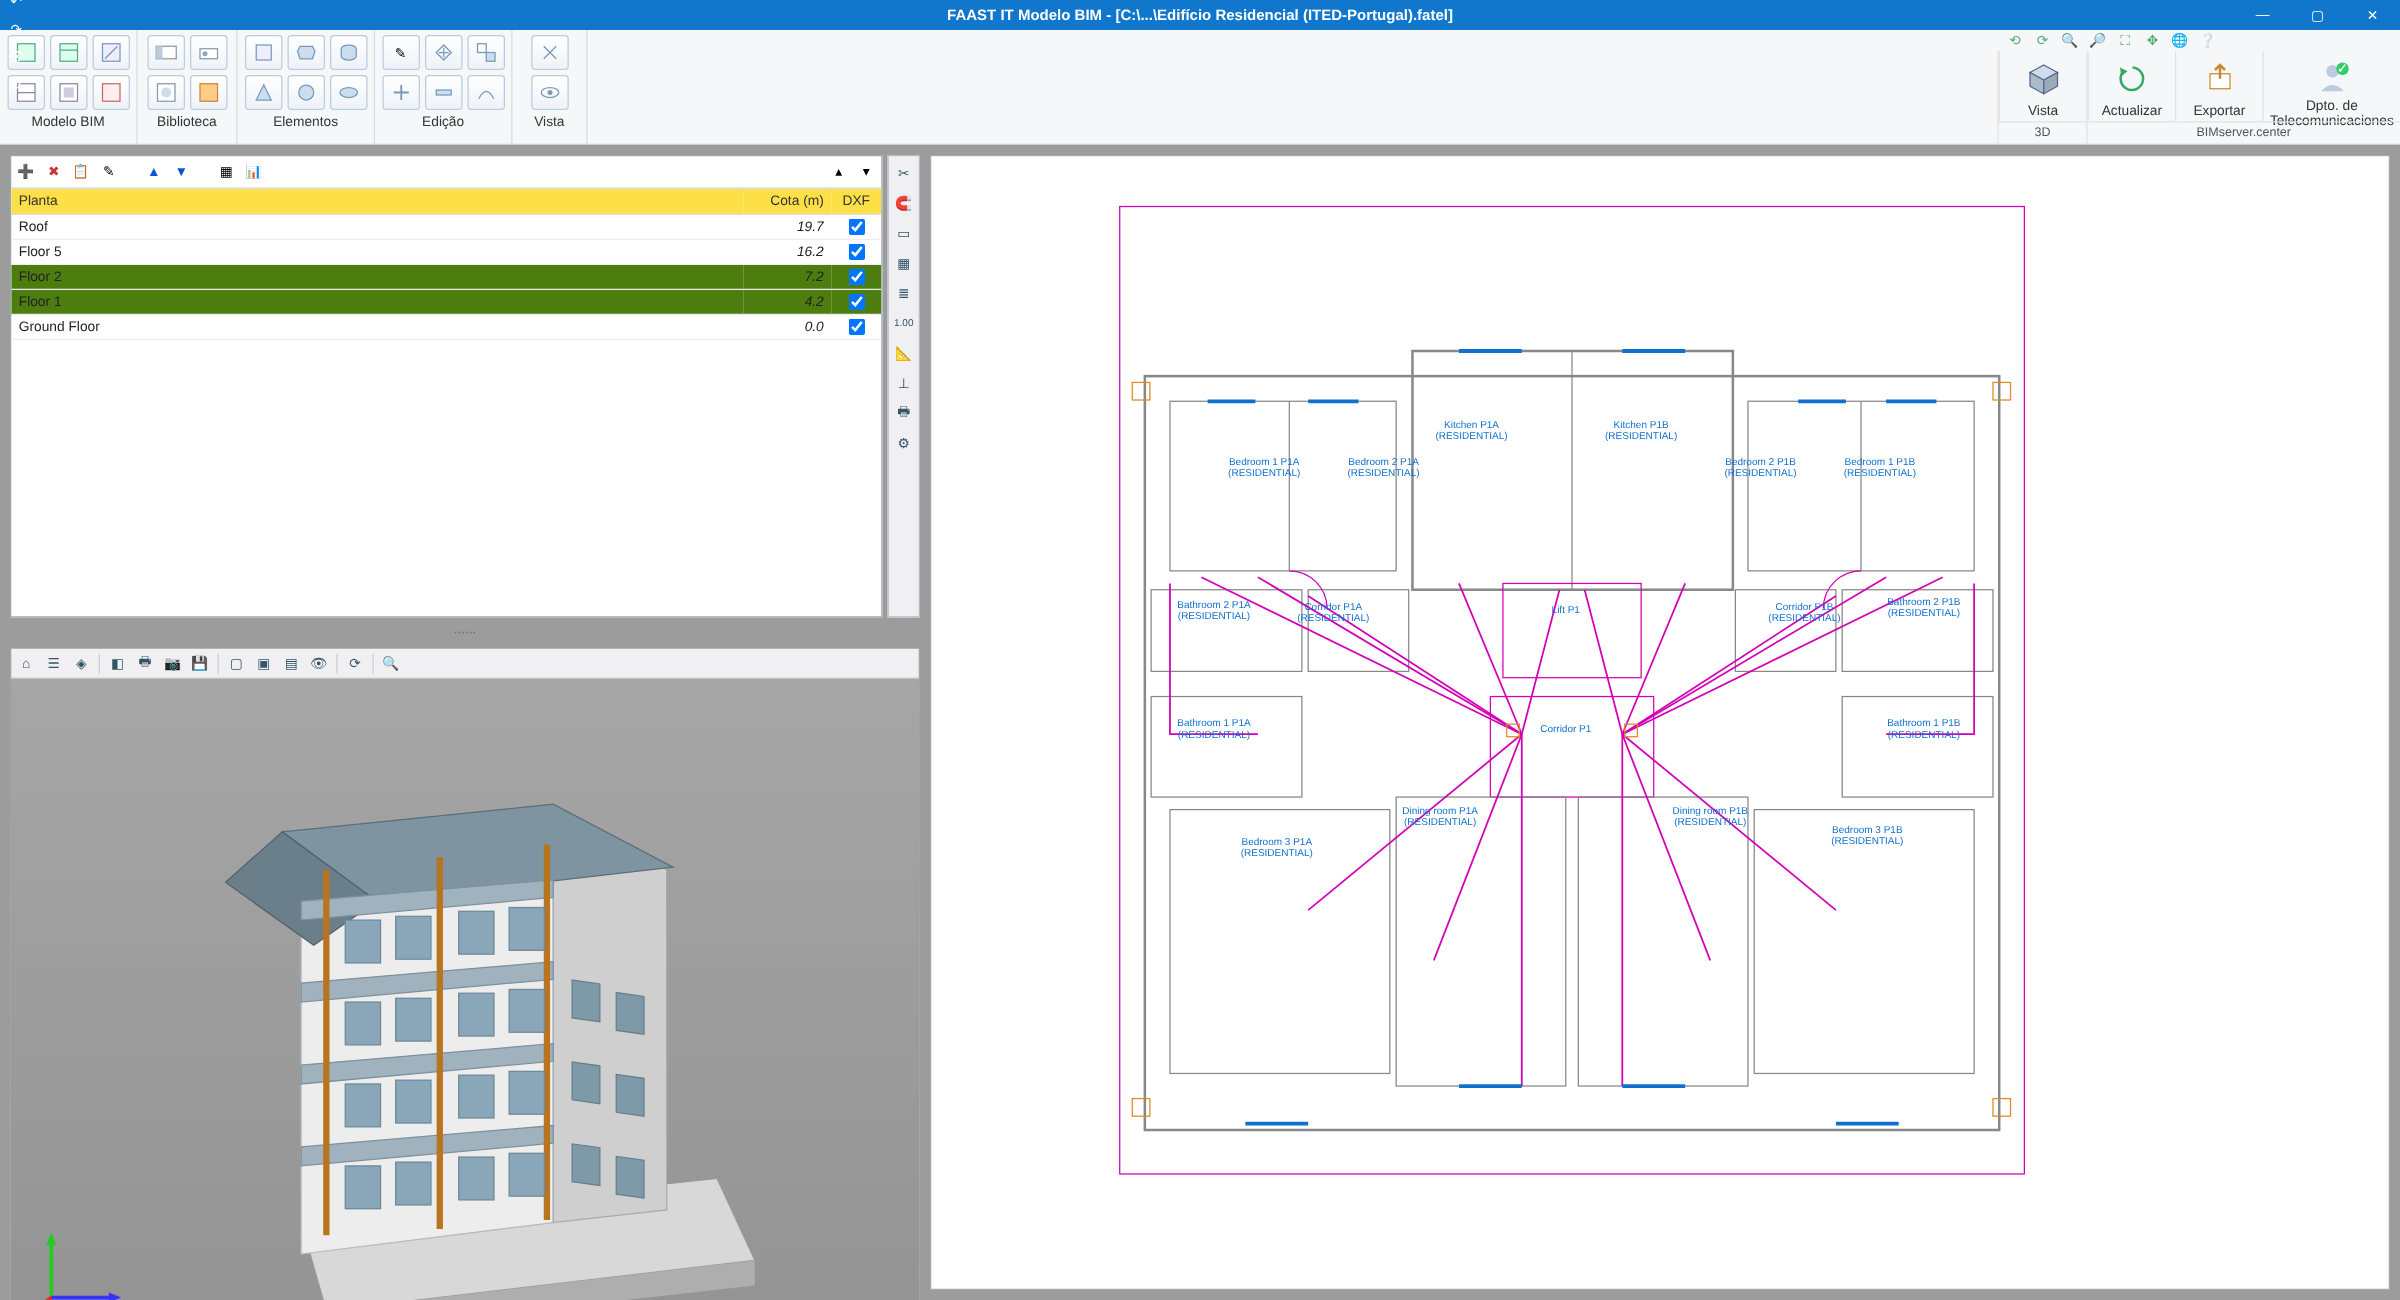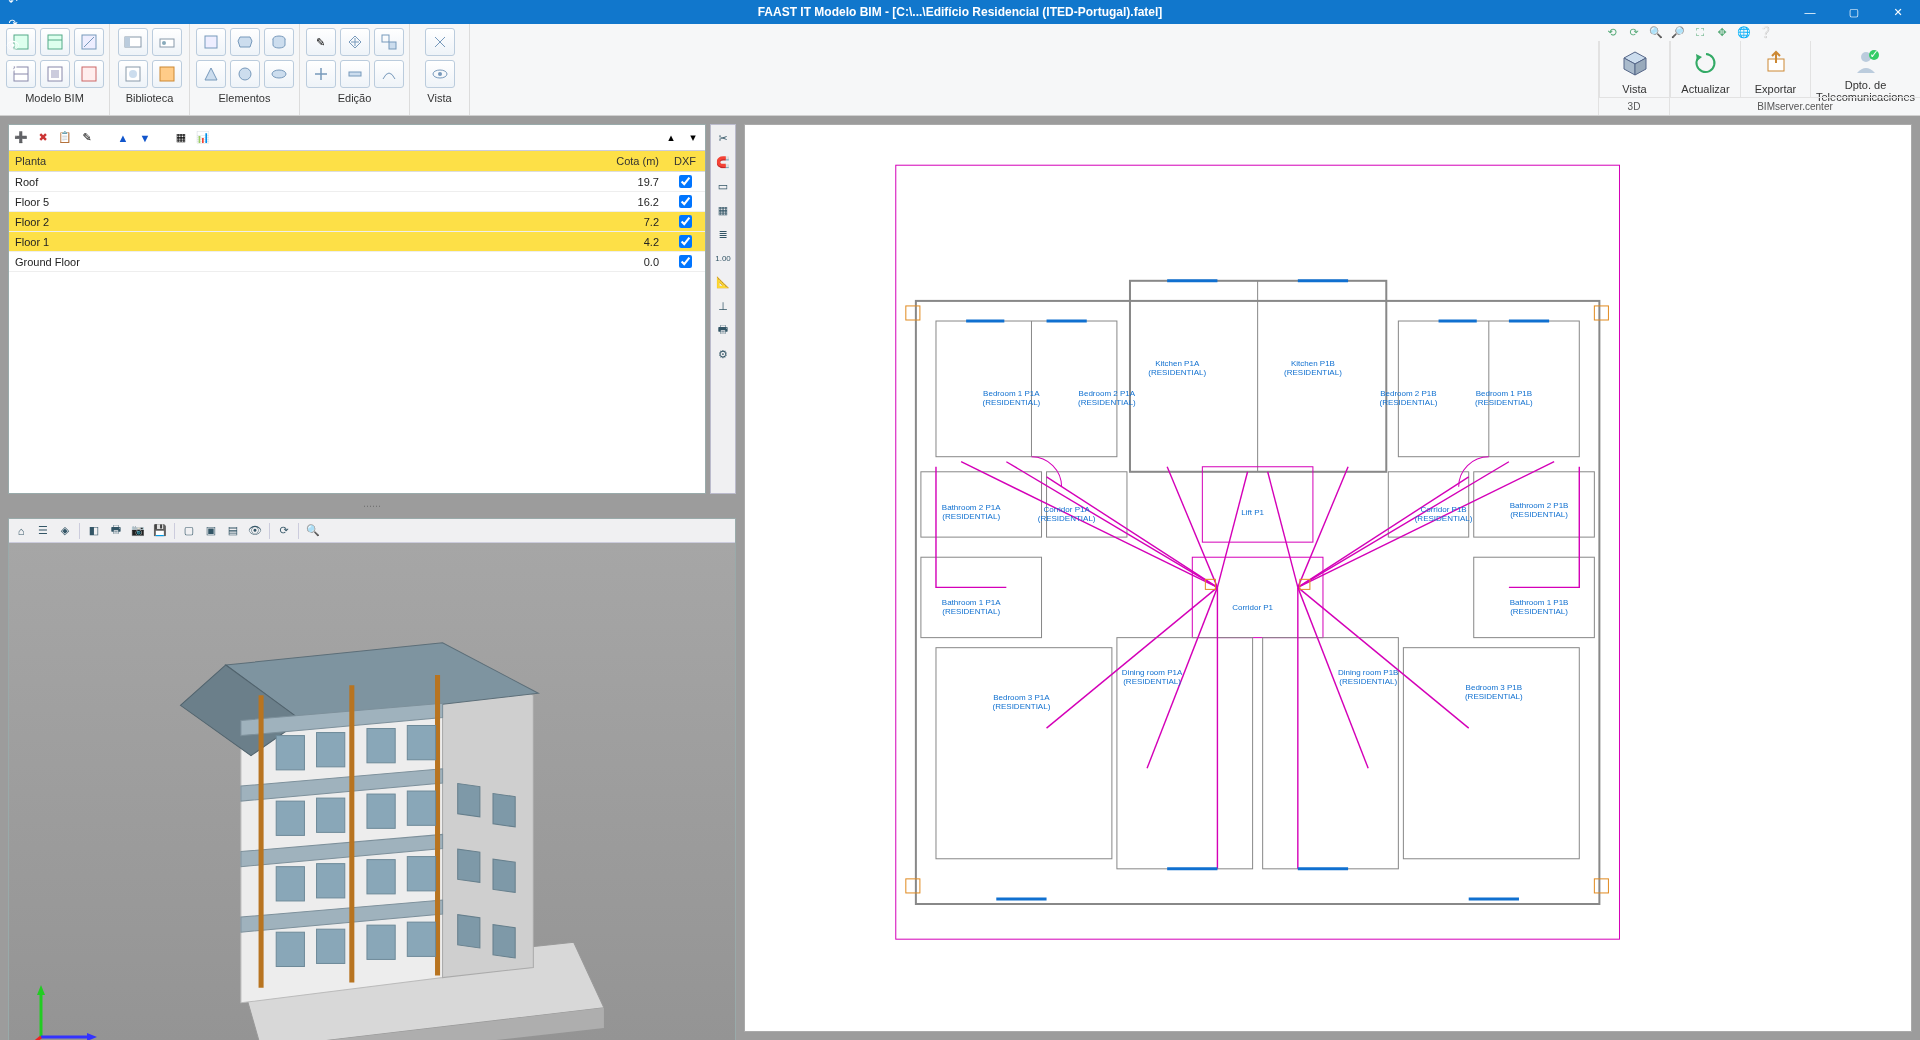--- a/index.html
+++ b/index.html
@@ -40,22 +40,22 @@
 .panel { background: #fff; border: 1px solid #9aa; display: flex; flex-direction: column; }
 .panel.top { height: 370px; position: relative; }
 .panel-toolbar { height: 26px; border-bottom: 1px solid #ccd; display: flex; align-items: center; padding: 0 4px; gap: 6px; }
 .panel-toolbar .tbico { width: 16px; height: 16px; display: inline-flex; align-items: center; justify-content: center; }
 .panel-toolbar .spacer { flex: 1; }
 .panel-table { flex: 1; overflow: auto; }
 .panel-table table { width: 100%; border-collapse: collapse; }
 .panel-table th { text-align: left; padding: 4px 6px; background: #fde047; border-bottom: 1px solid #ddd; color: #333; font-weight: 400; }
 .panel-table th.right { text-align: right; }
 .panel-table td { padding: 3px 6px; border-bottom: 1px solid #eee; color: #222; }
-.panel-table td.right { text-align: right; }
-.panel-table tr.sel td { background: #fde047; }
+.panel-table td.right { text-align: right; font-style: italic; }
+.panel-table tr.sel td { background: #4d7c0f; }
 .panel-table input[type=checkbox] { margin: 0 auto; display: block; }
 
 .panel.bottom { flex: 1; background: #8f8f8f; border: 1px solid #9aa; position: relative; }
 .panel.bottom .view-toolbar { height: 24px; background: #f0f0f2; border-bottom: 1px solid #ccd; display: flex; align-items: center; padding: 0 4px; gap: 6px; }
 .panel.bottom .view-toolbar .vico { width: 16px; height: 16px; display: inline-flex; align-items: center; justify-content: center; color: #356; }
 .panel.bottom .view-toolbar .vsep { width: 1px; height: 16px; background: #ccd; }
 .viewport3d { position: relative; flex: 1; background: linear-gradient(#a6a6a6,#939393); overflow: hidden; }
 .axis-gizmo { position: absolute; left: 12px; bottom: 12px; width: 80px; height: 80px; }
 
 
@@ -599,21 +599,21 @@
       <g stroke="#e08a20" fill="none">
         <rect x="160" y="180" width="14" height="14"></rect>
           <rect x="845" y="180" width="14" height="14"></rect>
         <rect x="160" y="750" width="14" height="14"></rect>
           <rect x="845" y="750" width="14" height="14"></rect>
         <rect x="458" y="452" width="10" height="10"></rect>
           <rect x="552" y="452" width="10" height="10"></rect>
       </g>
     </svg>
 
-    <div id="rooms-overlay" style="position:absolute;inset:0;margin-top:24px;">
+    <div id="rooms-overlay" style="position:absolute;inset:0;">
         <div class="room-label" style="left: 432.224px; top: 219.033px; transform: translate(-50%, -50%);">Kitchen P1A<br>(RESIDENTIAL)</div>
         <div class="room-label" style="left: 567.922px; top: 219.033px; transform: translate(-50%, -50%);">Kitchen P1B<br>(RESIDENTIAL)</div>
         <div class="room-label" style="left: 266.371px; top: 248.901px; transform: translate(-50%, -50%);">Bedroom 1 P1A<br>(RESIDENTIAL)</div>
         <div class="room-label" style="left: 361.862px; top: 248.901px; transform: translate(-50%, -50%);">Bedroom 2 P1A<br>(RESIDENTIAL)</div>
         <div class="room-label" style="left: 663.414px; top: 248.901px; transform: translate(-50%, -50%);">Bedroom 2 P1B<br>(RESIDENTIAL)</div>
         <div class="room-label" style="left: 758.905px; top: 248.901px; transform: translate(-50%, -50%);">Bedroom 1 P1B<br>(RESIDENTIAL)</div>
         <div class="room-label" style="left: 226.164px; top: 363.396px; transform: translate(-50%, -50%);">Bathroom 2 P1A<br>(RESIDENTIAL)</div>
         <div class="room-label" style="left: 321.655px; top: 365.387px; transform: translate(-50%, -50%);">Corridor P1A<br>(RESIDENTIAL)</div>
         <div class="room-label" style="left: 507.612px; top: 363.396px; transform: translate(-50%, -50%);">Lift P1</div>
         <div class="room-label" style="left: 698.595px; top: 365.387px; transform: translate(-50%, -50%);">Corridor P1B<br>(RESIDENTIAL)</div>

